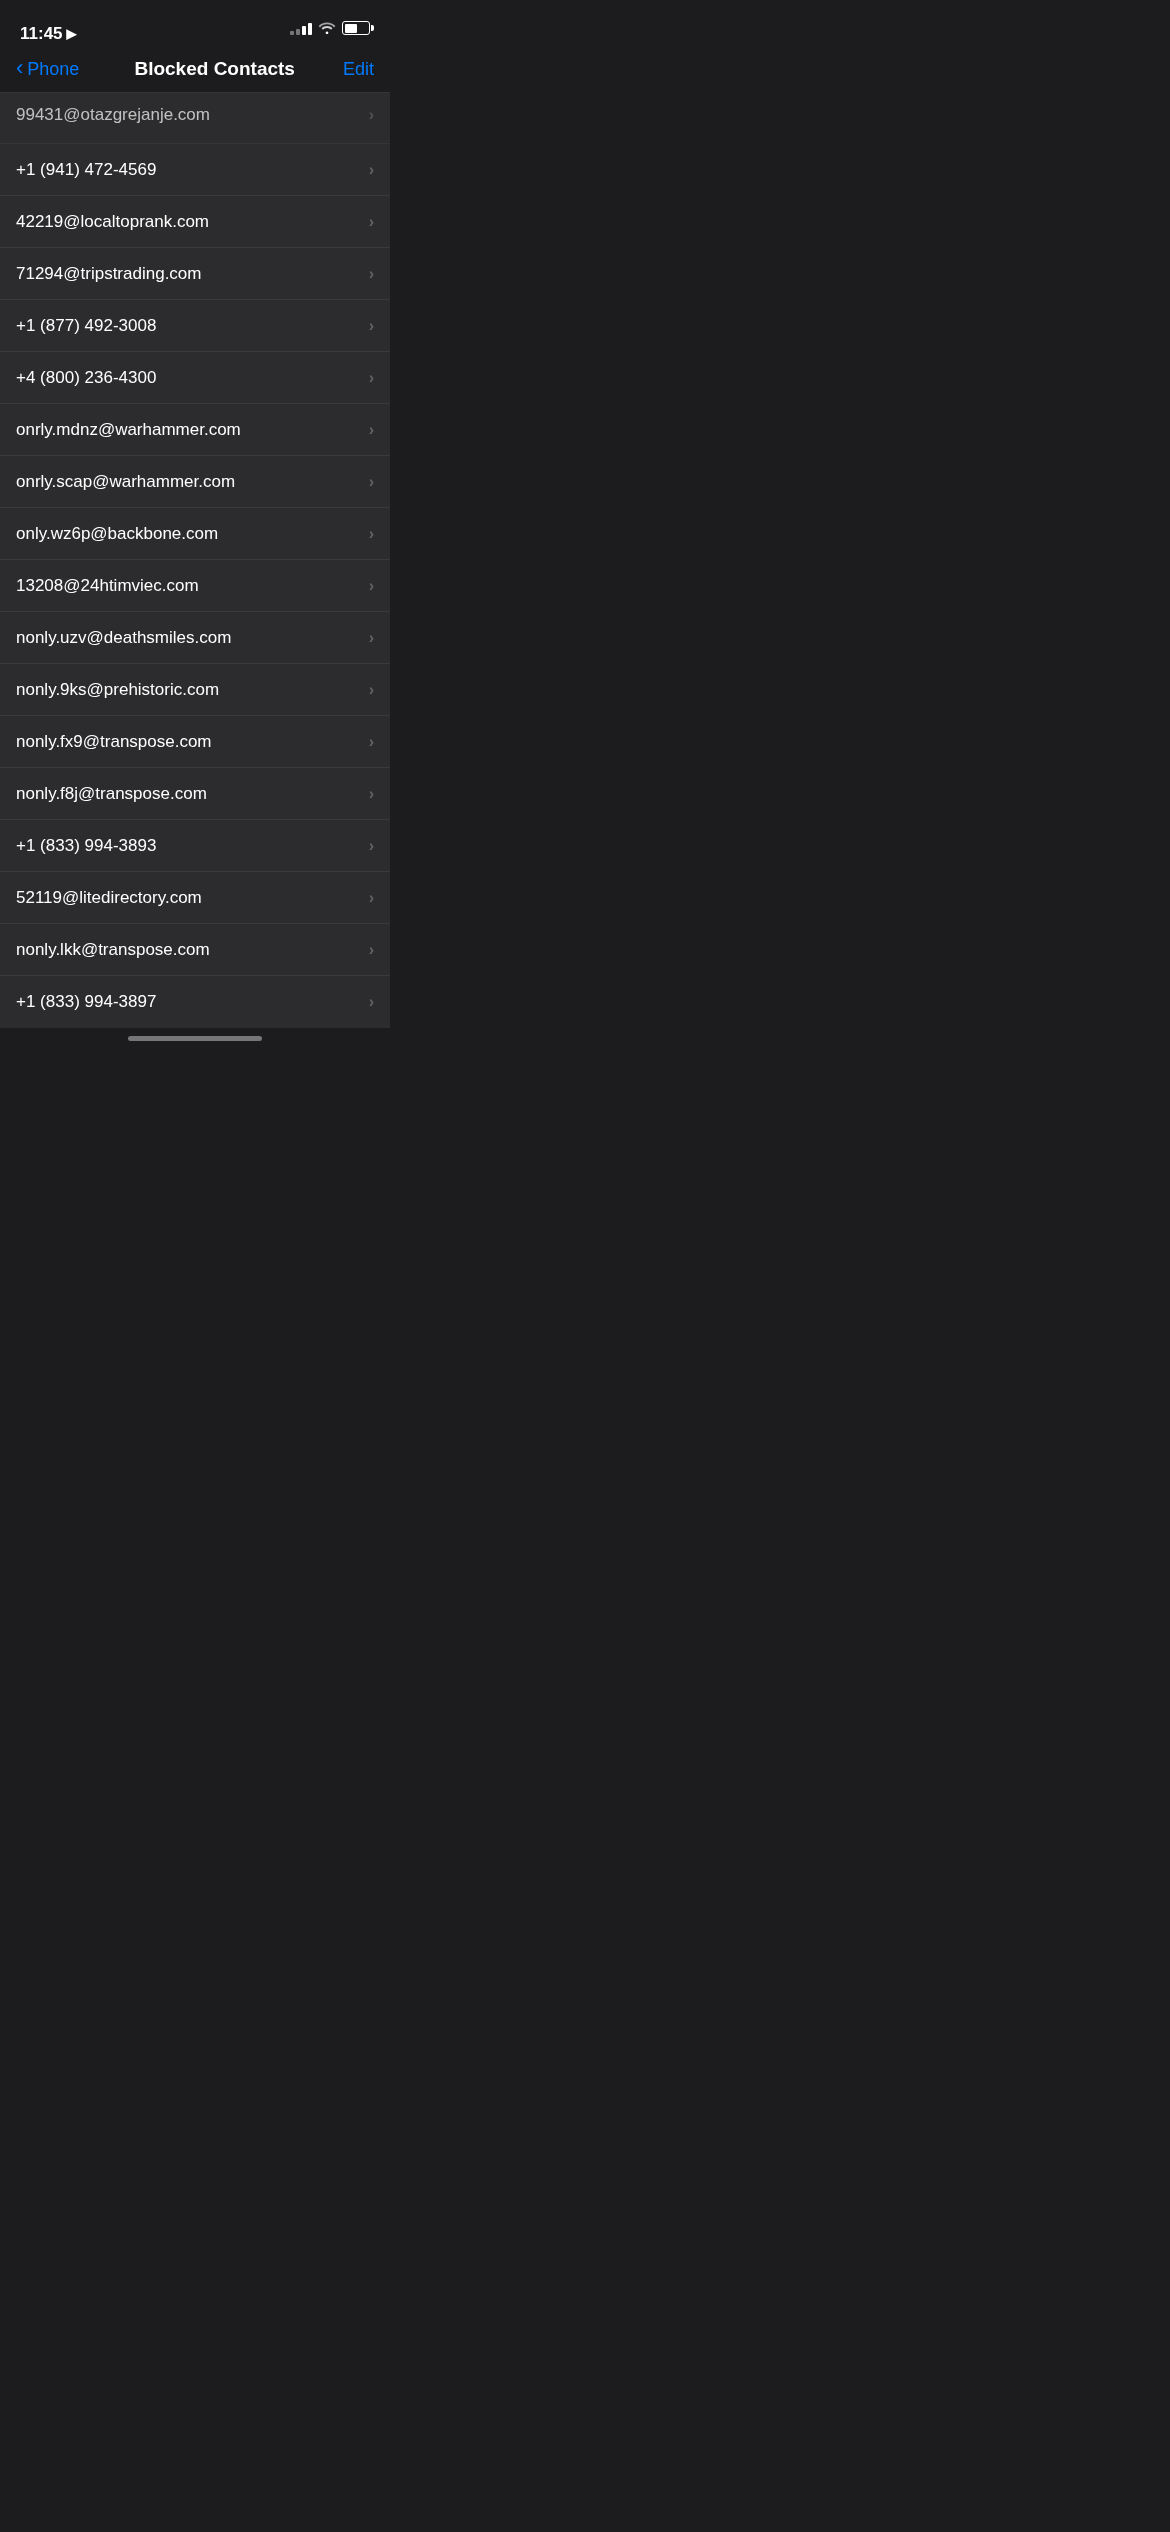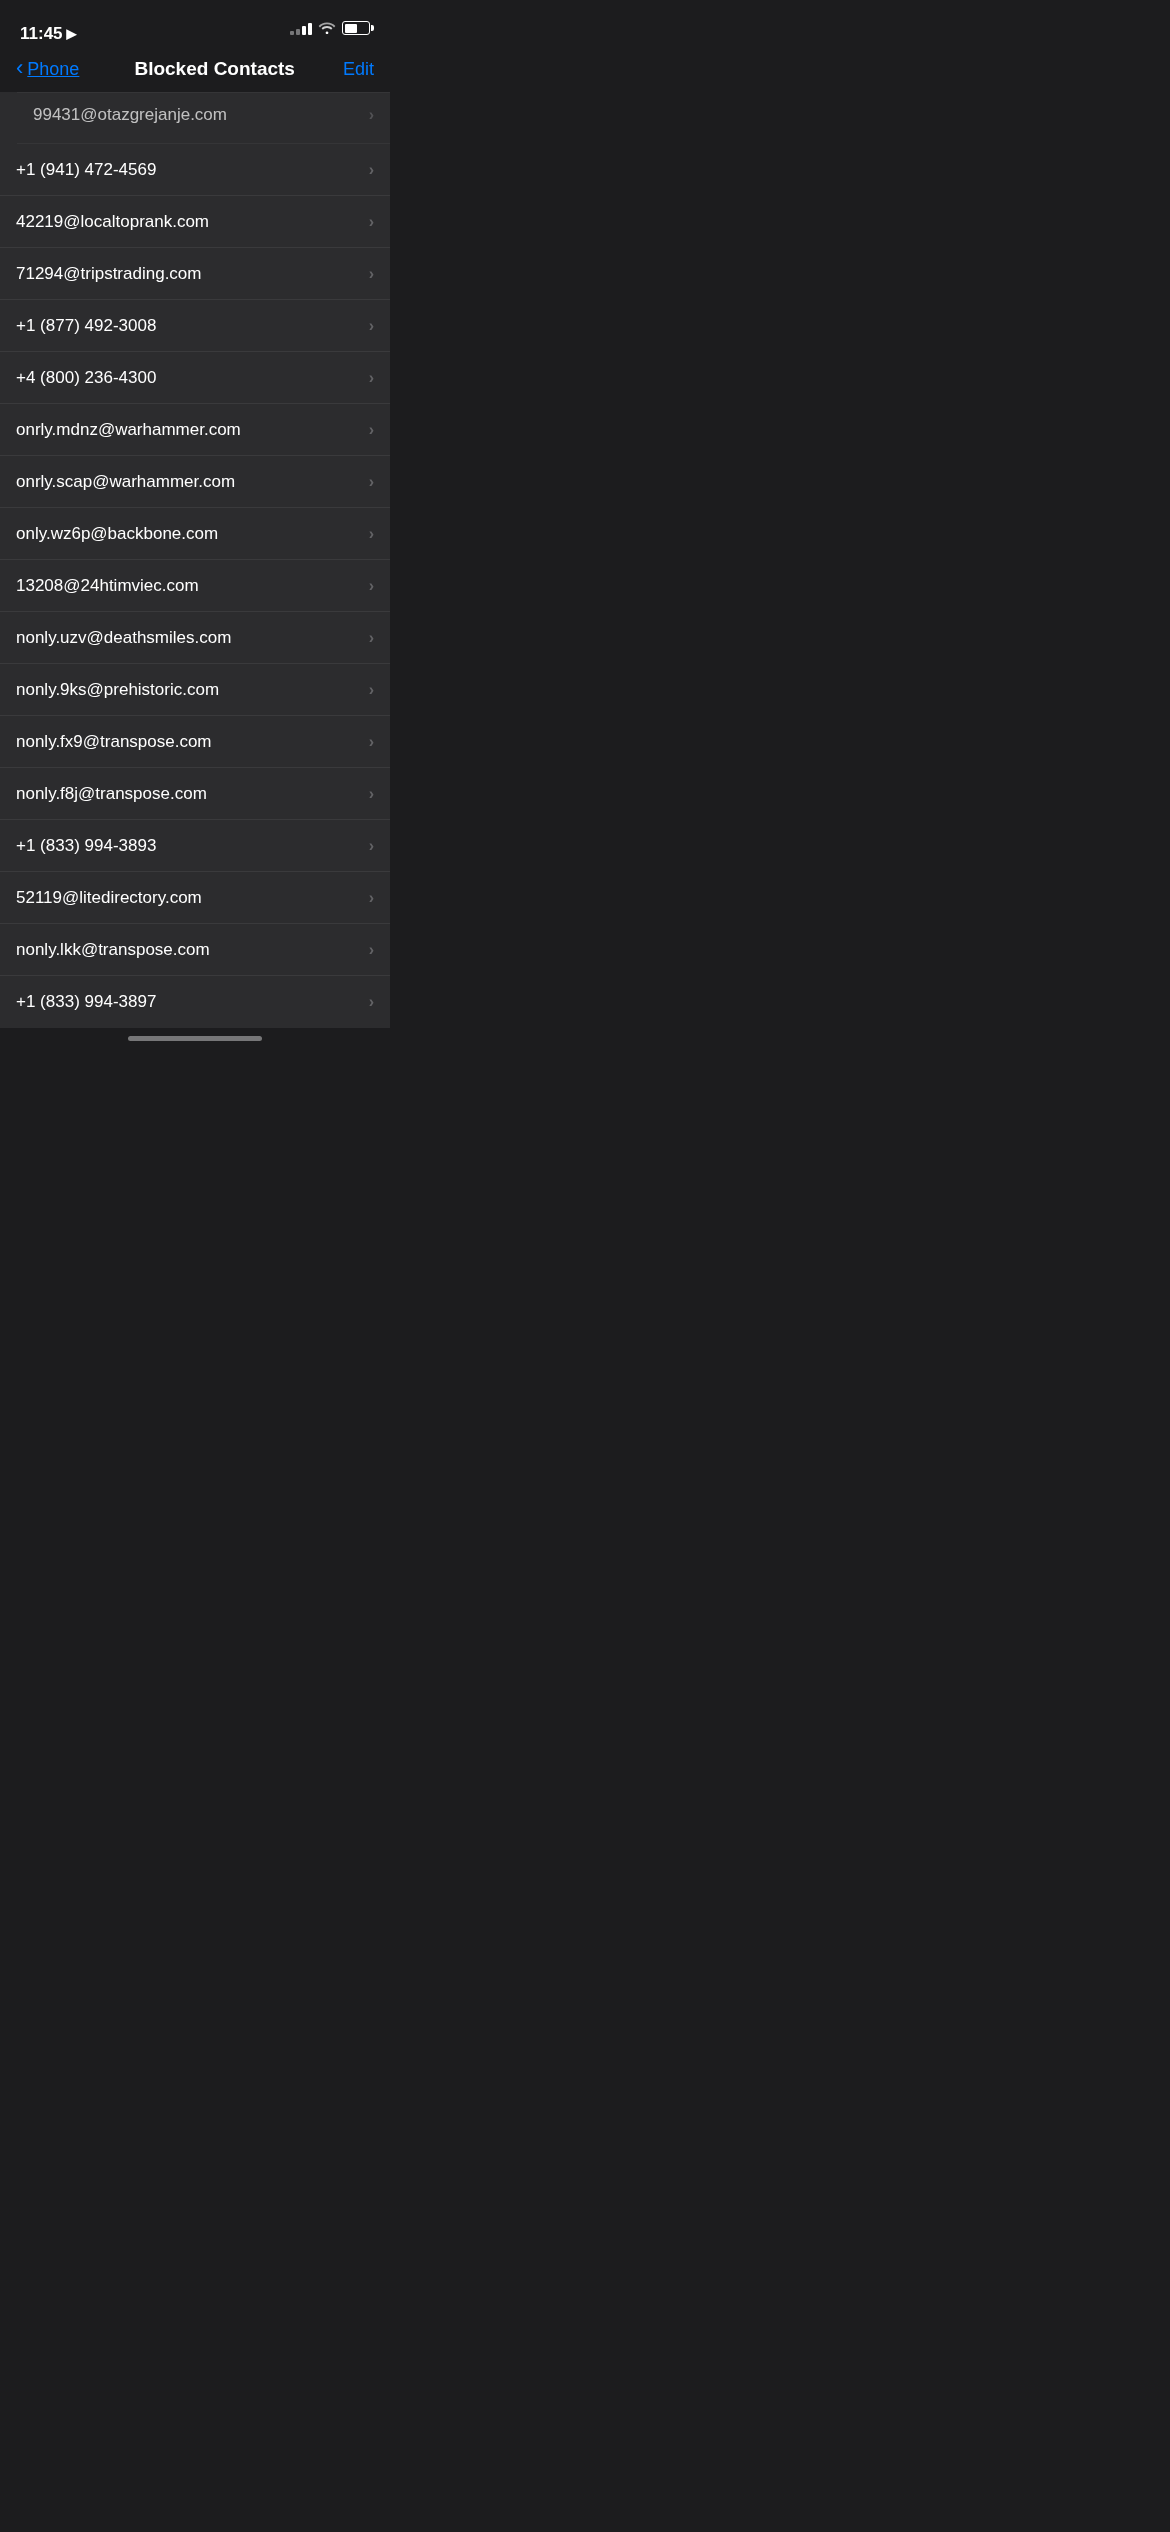--- a/index.html
+++ b/index.html
@@ -116,21 +116,20 @@
     .nav-back-chevron {
       font-size: 22px;
       font-weight: 300;
       line-height: 1;
       margin-top: -2px;
     }
 
     .nav-back-text {
       font-size: 18px;
       color: #007aff;
-      text-decoration: underline;
     }
 
     .nav-title {
       font-size: 19px;
       font-weight: 700;
       color: #ffffff;
       margin-left: 7px;
     }
 
     .nav-edit {
@@ -215,21 +214,21 @@
 <div class="nav-bar">
   <div class="nav-back">
     <span class="nav-back-chevron">‹</span>
     <span class="nav-back-text">Phone</span>
   </div>
   <div class="nav-title">Blocked Contacts</div>
   <div class="nav-edit">Edit</div>
 </div>
 
 <div class="contacts-list">
-<div class="contact-item" style="opacity: 0.7; padding-top: 8px; margin-left: 17px;">
+<div class="contact-item" style="opacity: 0.7; padding-top: 8px;">
       <span class="contact-text">99431@otazgrejanje.com</span>
       <span class="chevron-right">›</span>
     </div>
     <div class="contact-item">
       <span class="contact-text">+1 (941) 472-4569</span>
       <span class="chevron-right">›</span>
     </div>
     <div class="contact-item">
       <span class="contact-text">42219@localtoprank.com</span>
       <span class="chevron-right">›</span>

